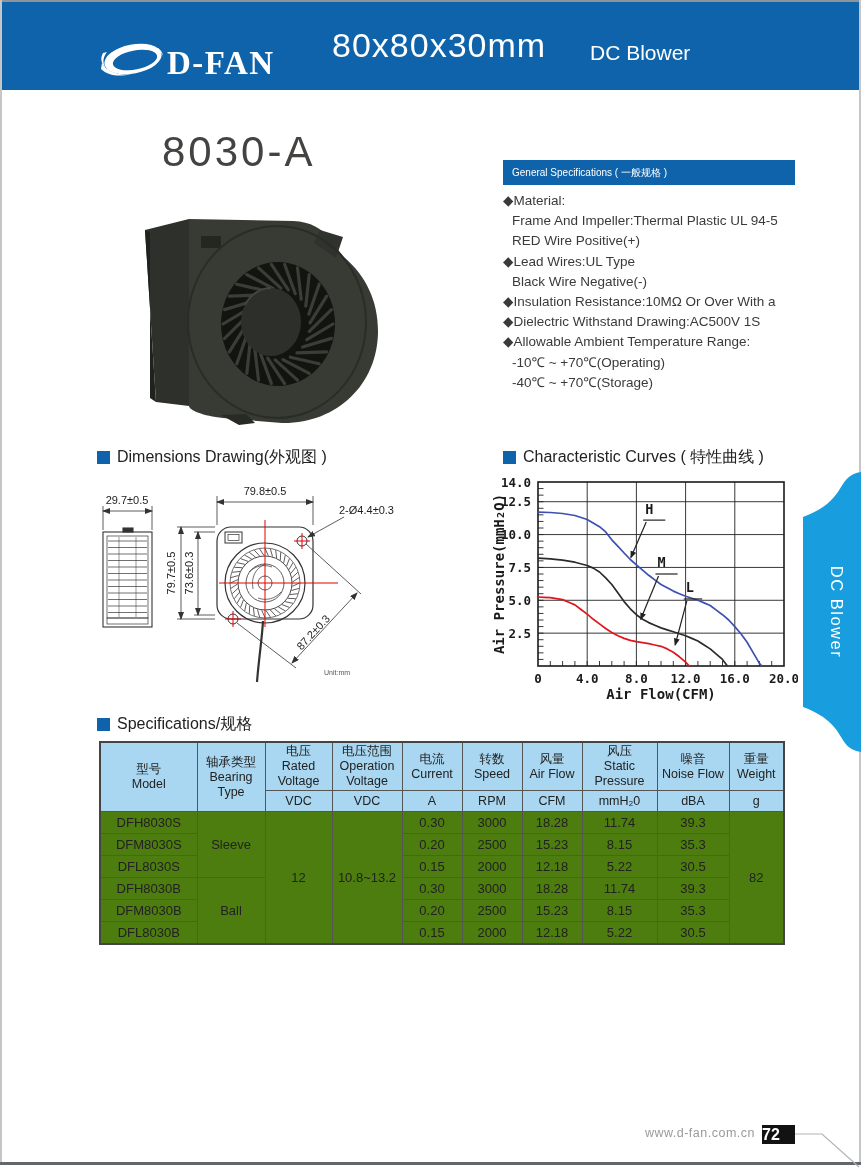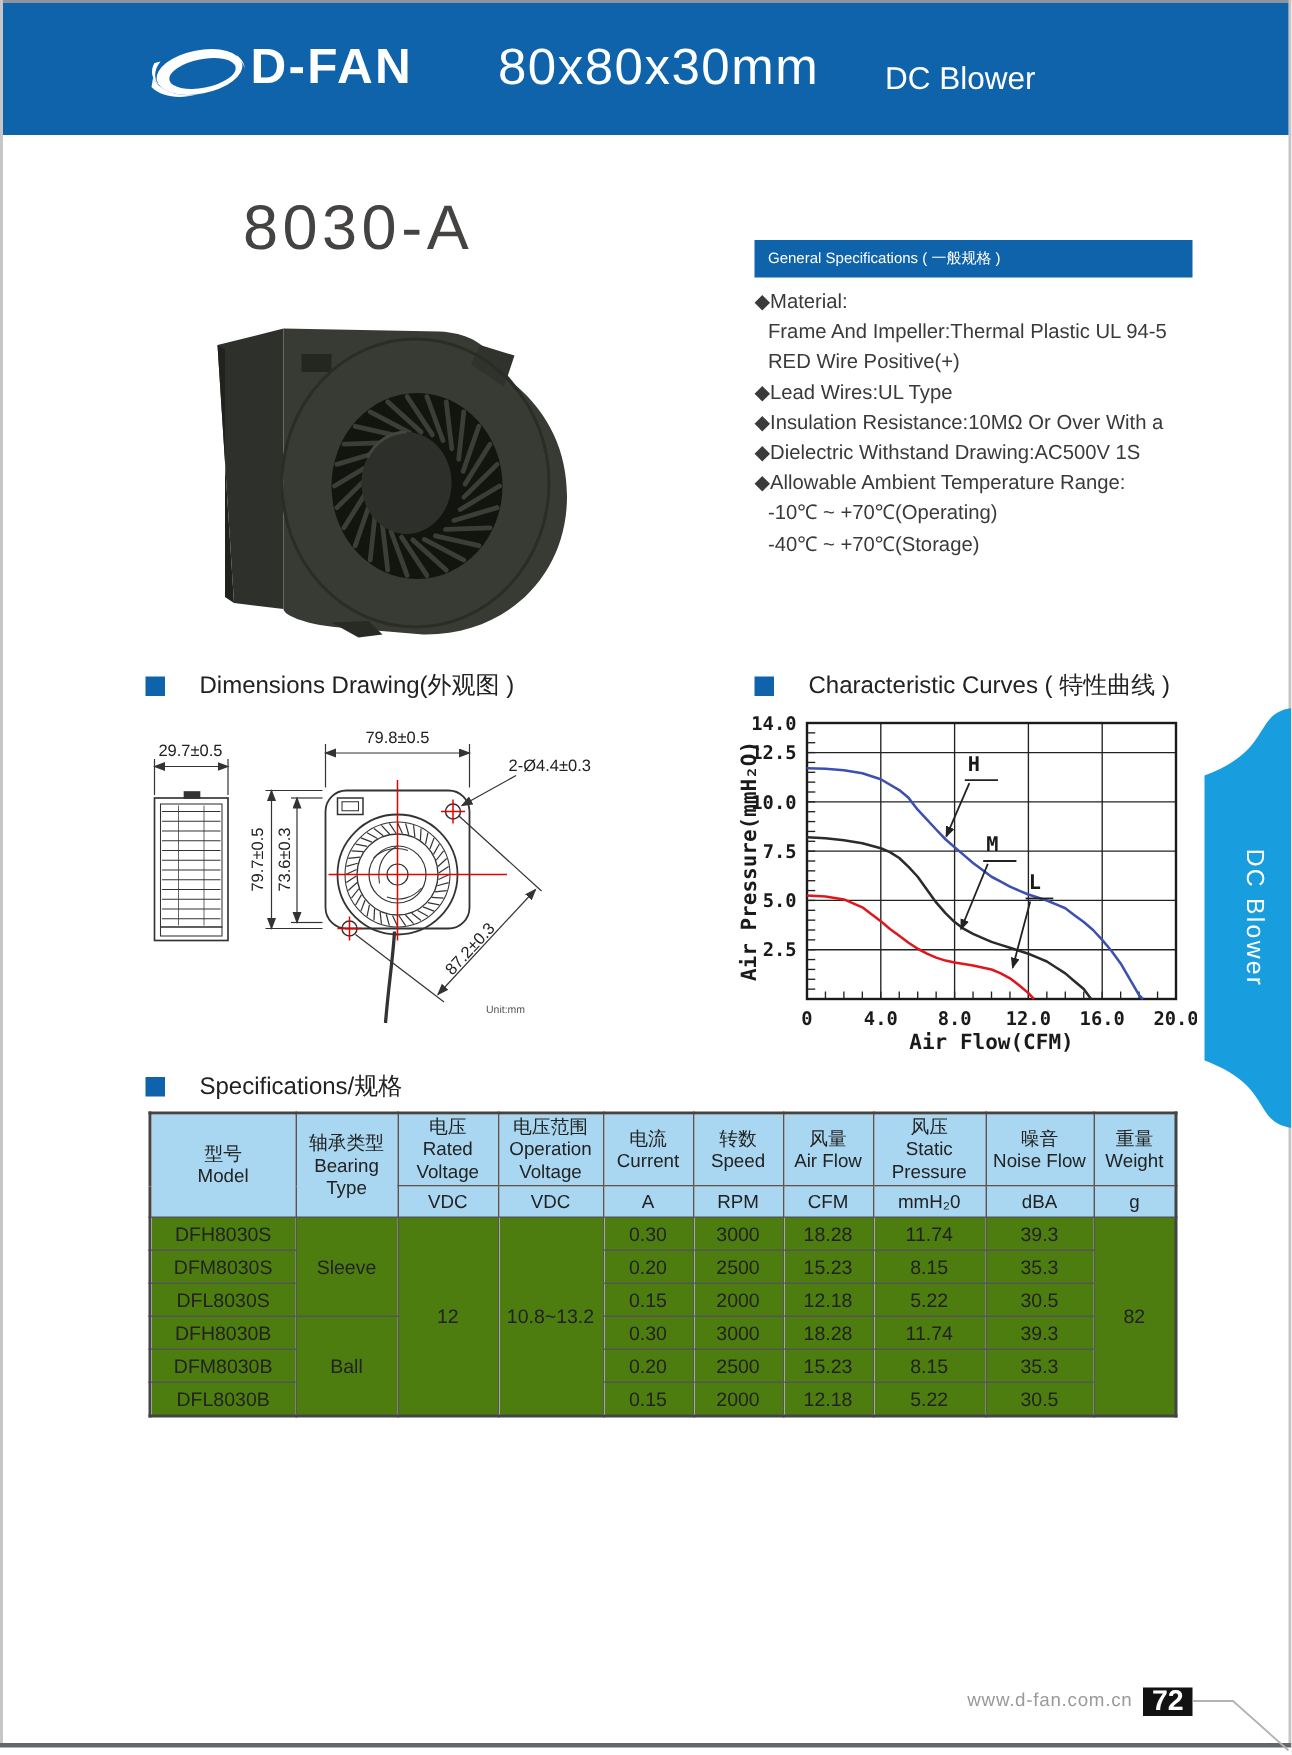--- a/index.html
+++ b/index.html
@@ -6,35 +6,35 @@
   .page{position:relative;width:861px;height:1170px;background:#fff;margin:0 auto;
         font-family:"Liberation Sans",sans-serif;color:#333;overflow:hidden;}
   
   .edge-top{position:absolute;top:0;left:0;right:0;height:2px;background:#8d949b;}
   .edge-left{position:absolute;top:0;left:0;width:2px;bottom:6px;background:#c6c6c6;}
   .edge-right{position:absolute;top:0;right:0;width:2px;bottom:6px;background:#c6c6c6;}
   .edge-bottom{position:absolute;left:0;right:0;top:1162px;height:3px;background:#63676b;}
 
   
   .header{position:absolute;top:2px;left:2px;right:2px;height:88px;background:#0f63aa;color:#fff;}
-  .logo{position:absolute;left:98px;top:23px;display:flex;align-items:flex-start;}
+  .logo{position:absolute;left:98px;top:34px;display:flex;align-items:flex-end;font-family:Liberation Serif, serif;}
   .brand{font-size:33px;font-weight:bold;letter-spacing:1.5px;margin-left:3px;}
   .hsize{position:absolute;left:330px;top:24px;font-size:34px;letter-spacing:1px;}
   .hcat{position:absolute;left:588px;top:39px;font-size:21px;}
 
   .title{position:absolute;left:162px;top:128px;font-size:42px;color:#454341;letter-spacing:3px;}
 
   
   .gs-head{position:absolute;left:503px;top:160px;width:292px;height:25px;background:#0f63aa;
            color:#fff;font-size:10px;line-height:25px;padding-left:9px;box-sizing:border-box;}
   .gs-list{position:absolute;left:503px;top:191px;width:310px;font-size:13.5px;color:#3a3a3a;line-height:20.2px;}
   .gs-line.indent{padding-left:9px;}
 
   
-  .sec{position:absolute;font-size:16px;color:#222;display:flex;align-items:center;gap:23px;}
+  .sec{position:absolute;font-size:16px;color:#222;display:flex;align-items:center;gap:7px;}
   .sq{width:13px;height:13px;background:#0f63aa;flex:0 0 auto;}
 
   
   .tick{font-family:"DejaVu Sans Mono",monospace;font-size:12.5px;font-weight:bold;fill:#1a1a1a;}
   .axis-label{font-family:"DejaVu Sans Mono",monospace;font-size:14px;font-weight:bold;fill:#1a1a1a;}
   .curve-label{font-family:"DejaVu Sans Mono",monospace;font-size:13.5px;font-weight:bold;fill:#1a1a1a;}
   .dim-text{font-family:"Liberation Sans",sans-serif;font-size:11px;fill:#222;}
   .dim-small{font-family:"Liberation Sans",sans-serif;font-size:7px;fill:#555;}
 
   
@@ -46,21 +46,21 @@
   thead tr.r2 th{height:18px;}
   tbody td{font-size:13px;height:19px;color:#222;background:#4d7c0f;}
 
   
   .tab-svg{position:absolute;left:797px;top:470px;}
   .tab-text{font-size:16.5px;letter-spacing:1.5px;fill:#fff;font-family:"Liberation Sans",sans-serif;}
 
   
   .furl{position:absolute;right:106px;top:1126px;font-size:12.5px;color:#9a9a9a;letter-spacing:.5px;text-decoration:none;}
   .fpage{position:absolute;left:762px;top:1125px;width:33px;height:19px;background:#121212;color:#fff;
-         font-size:19px;font-weight:bold;text-align:center;line-height:19px;}
+         font-size:16px;font-weight:bold;text-align:left;line-height:19px;}
   .fline{position:absolute;left:795px;top:1120px;}
   .abs{position:absolute;}
 </style>
 </head>
 <body>
 
 <div class="page">
   <div class="edge-top"></div>
   <div class="edge-left"></div>
   <div class="edge-right"></div>
@@ -124,20 +124,21 @@
     <path d="M120,95 A30,34 0 0,1 146,78" fill="none" stroke="#42463f" stroke-width="2"></path>
     <path d="M96,205 L114,215 L130,213 L121,204 Z" fill="#282b25"></path>
   </svg>
 
   <div class="gs-head">General Specifications ( 一般规格 )</div>
   <div class="gs-list">
     <div class="gs-line">◆Material:</div>
     <div class="gs-line indent">Frame And Impeller:Thermal Plastic UL 94-5</div>
     <div class="gs-line indent">RED Wire Positive(+)</div>
     <div class="gs-line">◆Lead Wires:UL Type</div>
+    <div class="gs-line indent">Black Wire Negative(-)</div>
     <div class="gs-line">◆Insulation Resistance:10MΩ Or Over With a</div>
     <div class="gs-line">◆Dielectric Withstand Drawing:AC500V 1S</div>
     <div class="gs-line">◆Allowable Ambient Temperature Range:</div>
     <div class="gs-line indent">-10℃ ~ +70℃(Operating)</div>
     <div class="gs-line indent">-40℃ ~ +70℃(Storage)</div>
   </div>
 
   <div class="sec" style="left:97px;top:447px;">
     <span class="sq"></span>
     <span>Dimensions Drawing(外观图 )</span>

